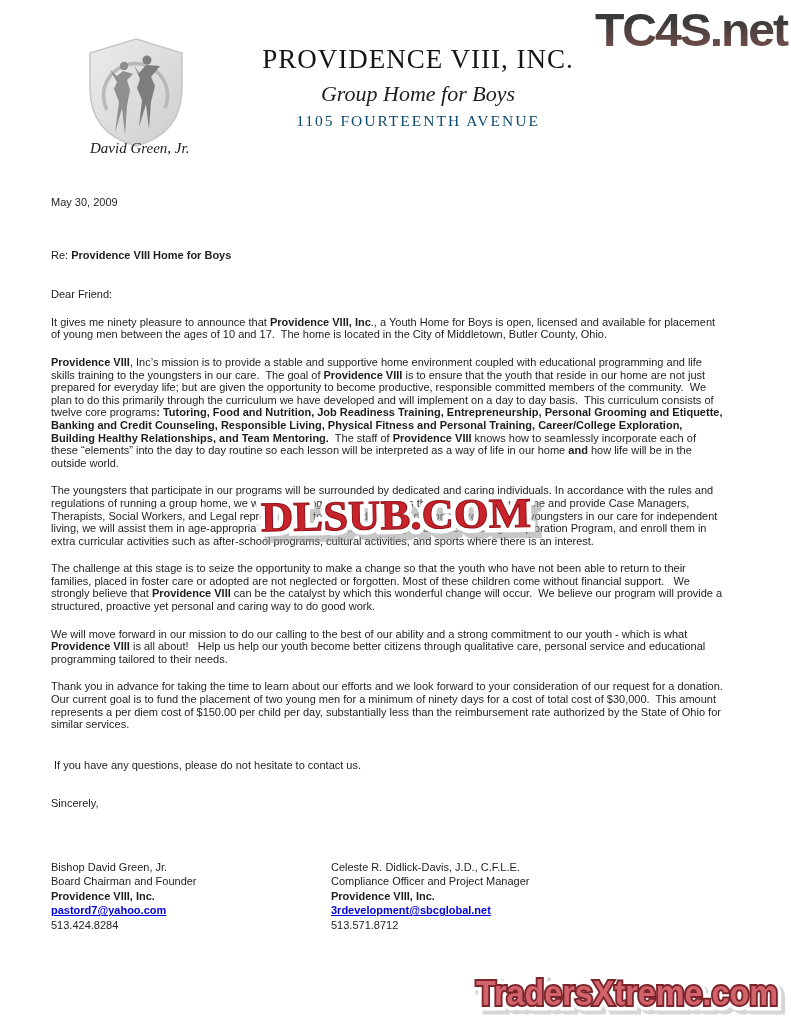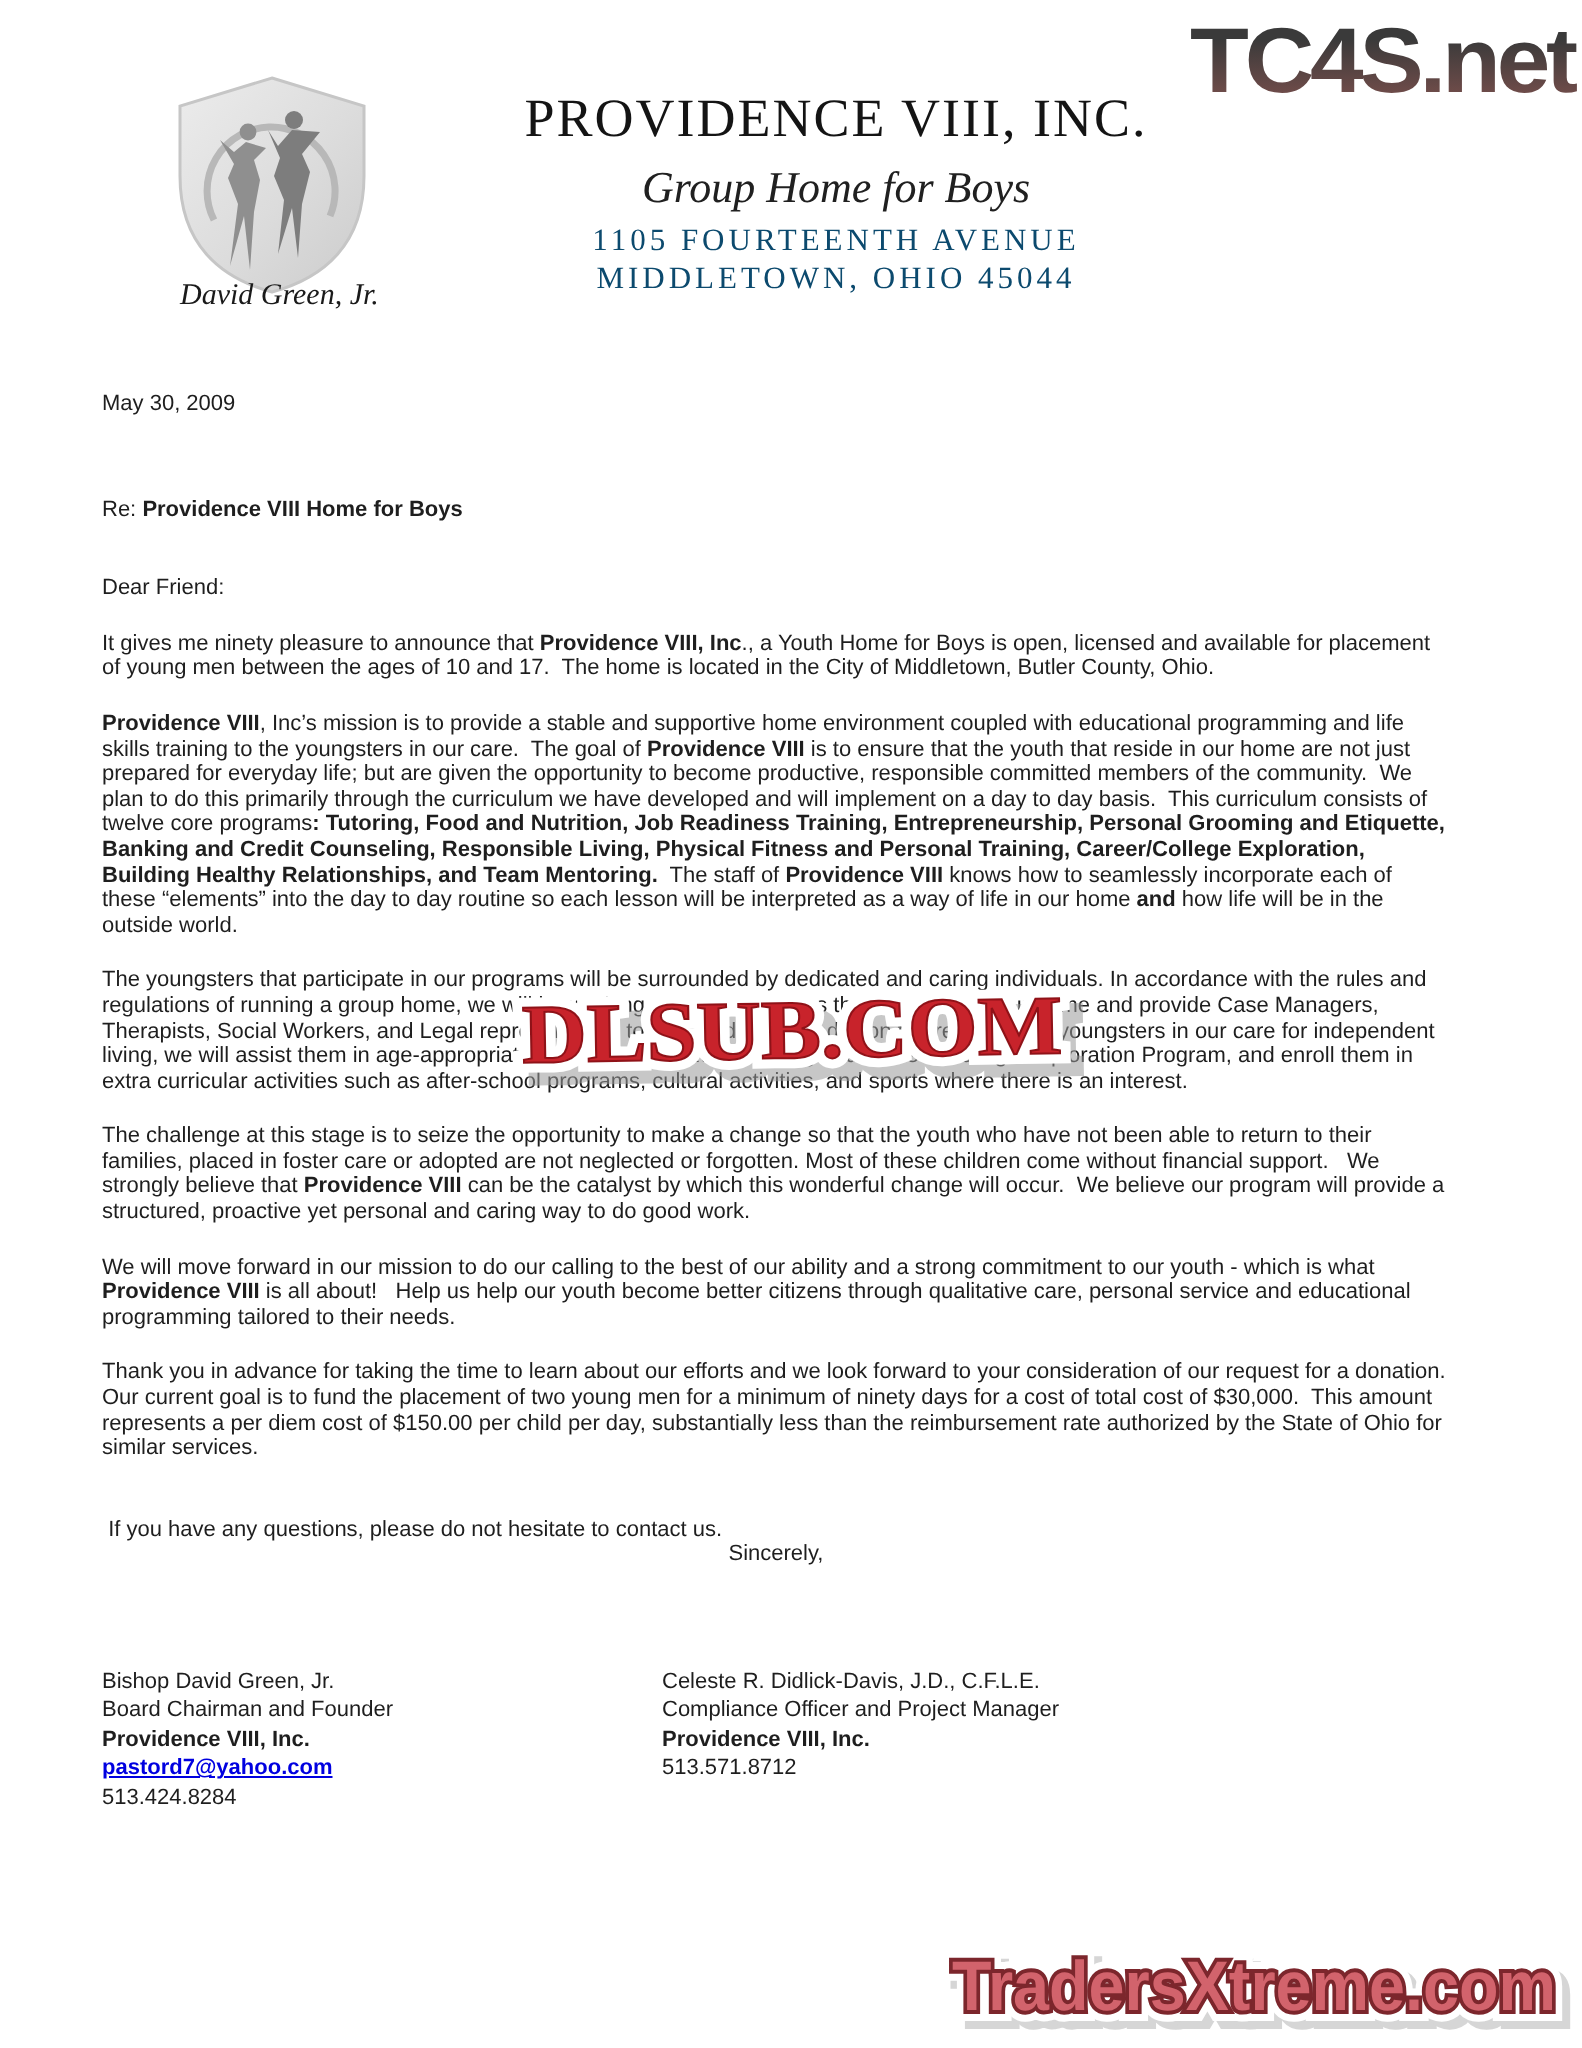--- a/index.html
+++ b/index.html
@@ -25,21 +25,21 @@
   .serif-wm text{font-family:"Liberation Serif", serif;}
 
   
   .letter{position:absolute;left:51px;top:196px;width:674px;
           font-size:11px;line-height:12.6px;color:#1e1e1e;}
   .letter b{font-weight:bold;}
   .re-line{margin-top:40px;}
   .salutation{margin-top:27px;}
   .para{margin-top:15px;white-space:pre-wrap;}
   .closing{margin-top:28px;white-space:pre-wrap;}
-  .signoff{margin-top:0;text-align:center;}
+  .signoff{margin-top:26px;}
 
   
   .sig-block{display:flex;margin-top:50px;}
   .sig-col{width:280px;line-height:14.4px;}
   .sig-col .org{font-weight:bold;}
   .sig-col a{color:#0000e0;font-weight:bold;text-decoration:underline;}
 </style>
 </head>
 <body>
 
@@ -63,21 +63,20 @@
         <path d="M60 29 L53 37 L48 29 L54 43 L51 52 L56 64 L53 91 L60 68 L63 93 L65 66 L69 50 L65 41 L74 30 Z" fill="#7d7d7d"></path>
       </g>
     </g>
   </svg>
 
   <div class="header-text">
     <div class="org-name">PROVIDENCE VIII, INC.</div>
     <div class="tagline">Group Home for Boys</div>
     <div class="addr">
       <div>1105 FOURTEENTH AVENUE</div>
-      <div>MIDDLETOWN, OHIO 45044</div>
     </div>
   </div>
 
   <svg class="wm-tc4s" viewBox="0 0 200 60">
     <defs>
       <linearGradient id="tg" x1="0" y1="0" x2="0" y2="1">
         <stop offset="0.3" stop-color="#3a3a3a"></stop>
         <stop offset="0.95" stop-color="#7b504d"></stop>
       </linearGradient>
     </defs>
@@ -107,20 +106,21 @@
           <div>Bishop David Green, Jr.</div>
           <div>Board Chairman and Founder</div>
           <div class="org">Providence VIII, Inc.</div>
           <div><a>pastord7@yahoo.com</a></div>
           <div>513.424.8284</div>
         </div>
         <div class="sig-col">
           <div>Celeste R. Didlick-Davis, J.D., C.F.L.E.</div>
           <div>Compliance Officer and Project Manager</div>
           <div class="org">Providence VIII, Inc.</div>
+          <div><a>3rdevelopment@sbcglobal.net</a></div>
           <div>513.571.8712</div>
         </div>
       </div>
   </div>
 
   <svg class="wm-dlsub serif-wm" viewBox="0 0 300 66">
     <text x="152" y="49" text-anchor="middle" font-size="42" font-weight="bold" opacity="0.55" fill="#9a9a9a" stroke="#9a9a9a" stroke-width="9" paint-order="stroke" textLength="270" lengthAdjust="spacingAndGlyphs" transform="translate(5,5)">DLSUB.COM</text>
     <text x="150" y="47" text-anchor="middle" font-size="42" font-weight="bold" fill="#ffffff" stroke="#ffffff" stroke-width="10" paint-order="stroke" textLength="270" lengthAdjust="spacingAndGlyphs">DLSUB.COM</text>
     <text x="150" y="47" text-anchor="middle" font-size="42" font-weight="bold" stroke="#8f1218" stroke-width="1" textLength="270" lengthAdjust="spacingAndGlyphs" fill="#c8232b">DLSUB.COM</text>
   </svg>

